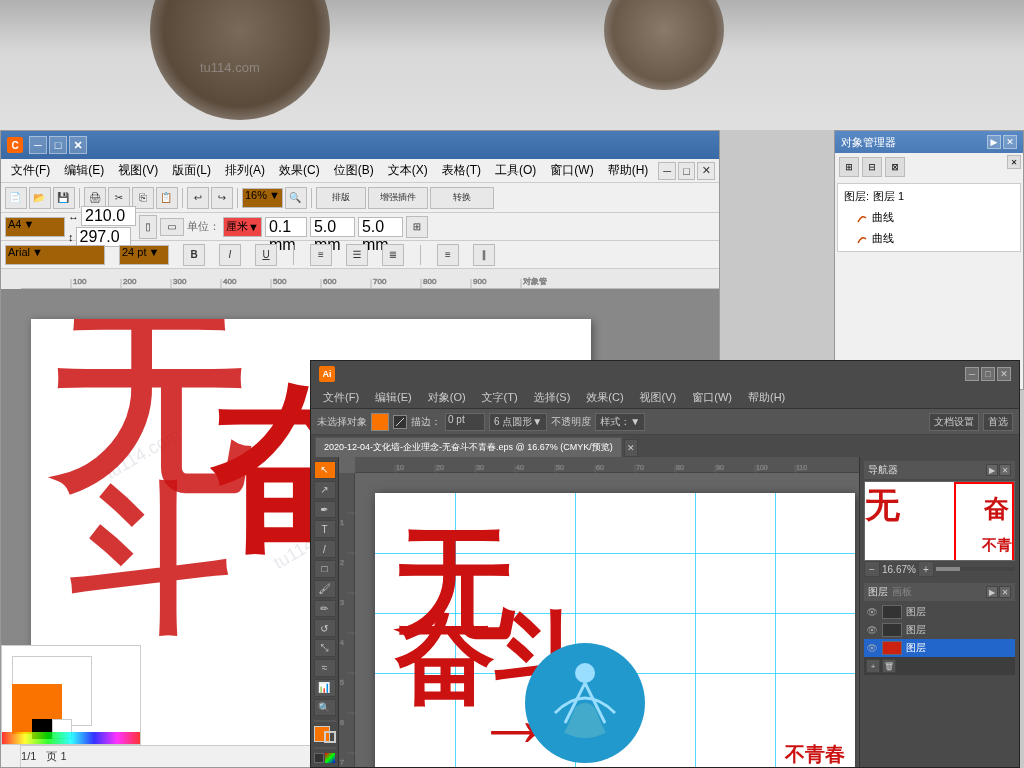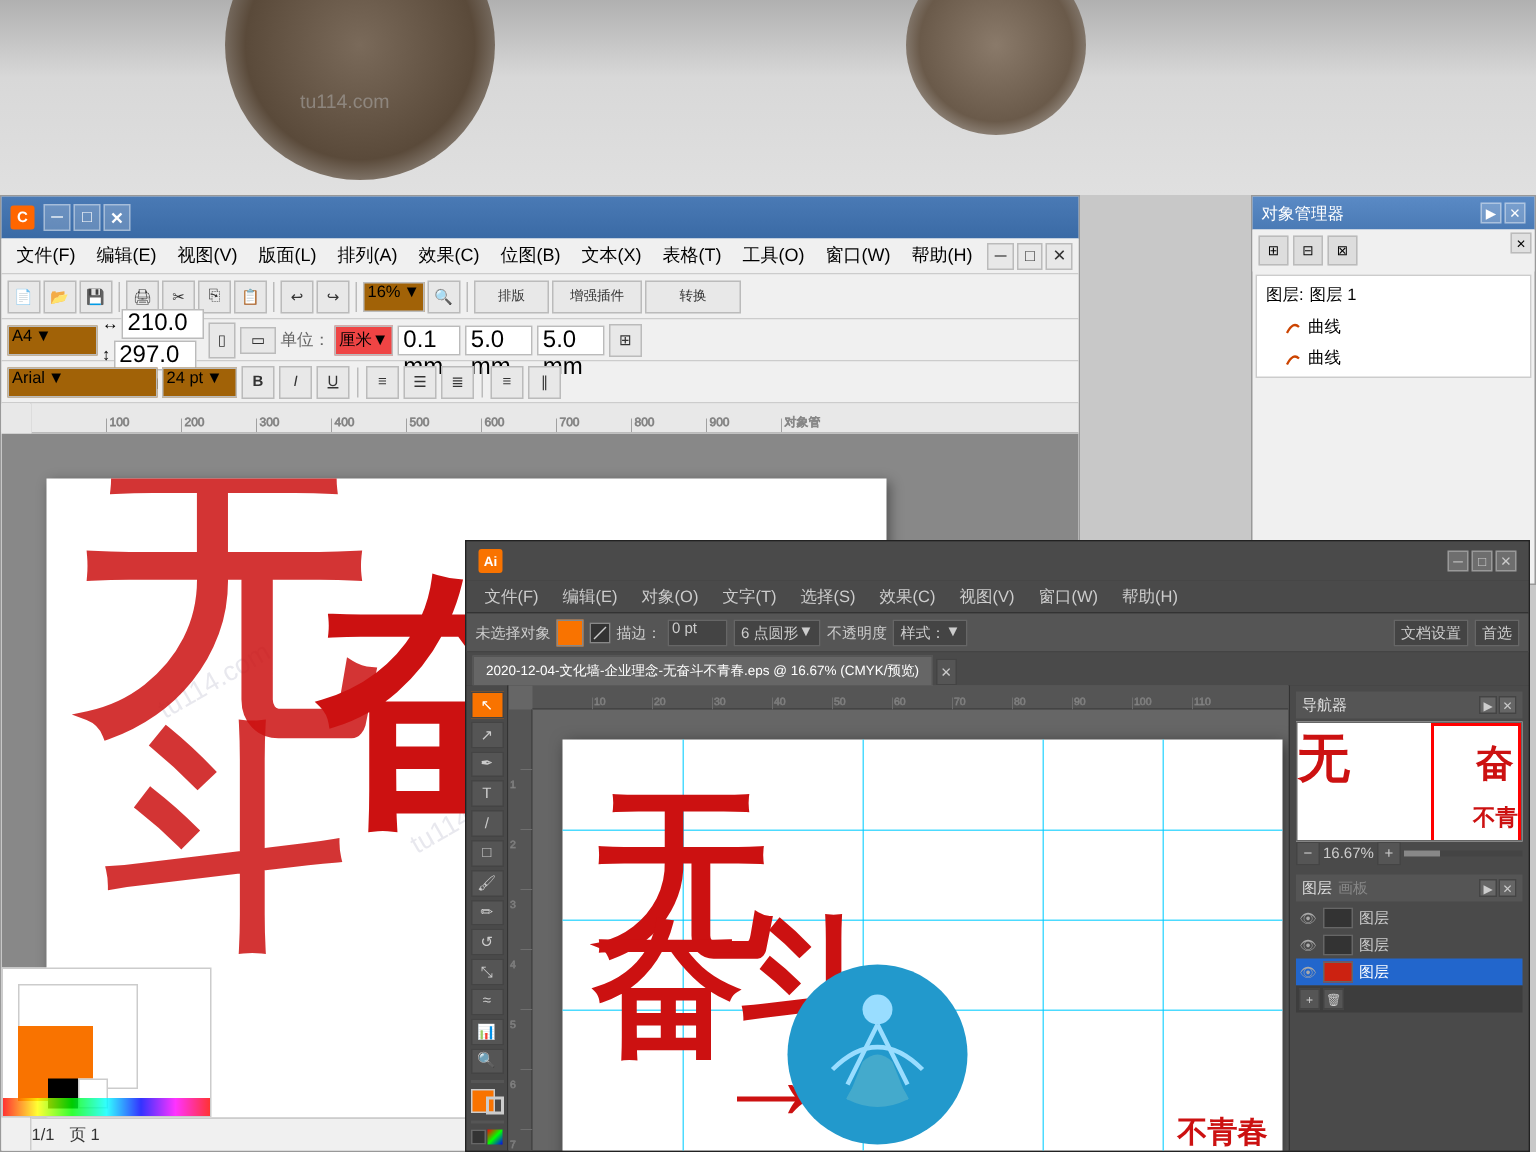--- a/index.html
+++ b/index.html
@@ -150,21 +150,21 @@
     }
 
     
     .font-bar {
       height: 28px;
       background: #f0f0f0;
       border-bottom: 1px solid #ccc;
       display: flex;
       align-items: center;
       padding: 0 4px;
-      gap: 3px;
+      gap: 14px;
       font-size: 11px;
     }
 
     
     .h-ruler {
       position: absolute;
       top: 0; left: 20px;
       width: calc(100% - 20px);
       height: 20px;
       background: #e8e8e8;

